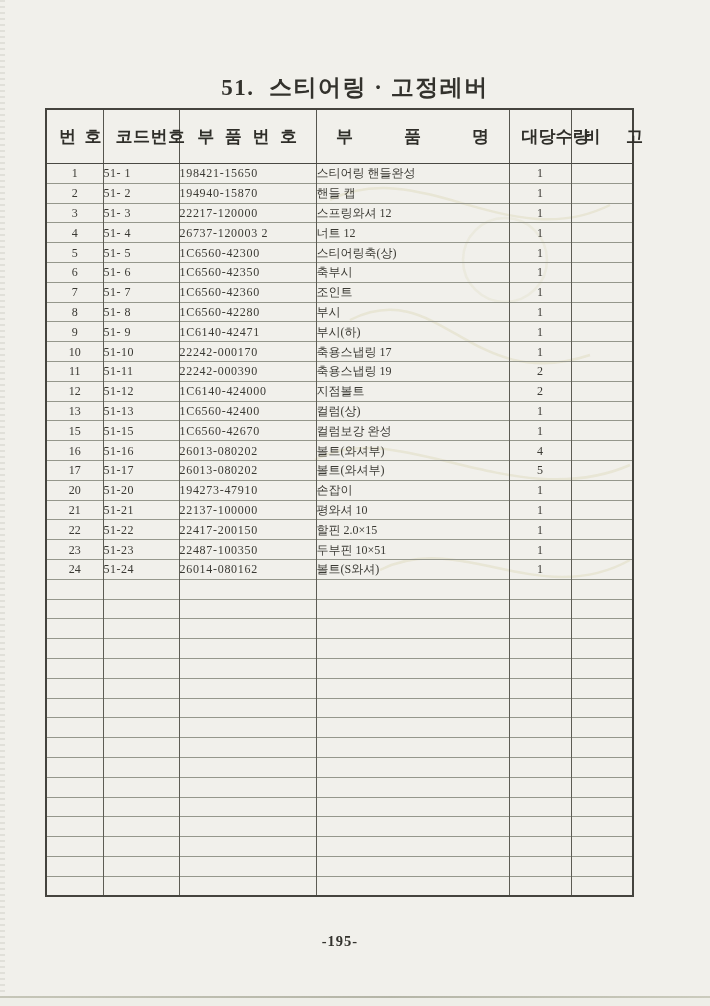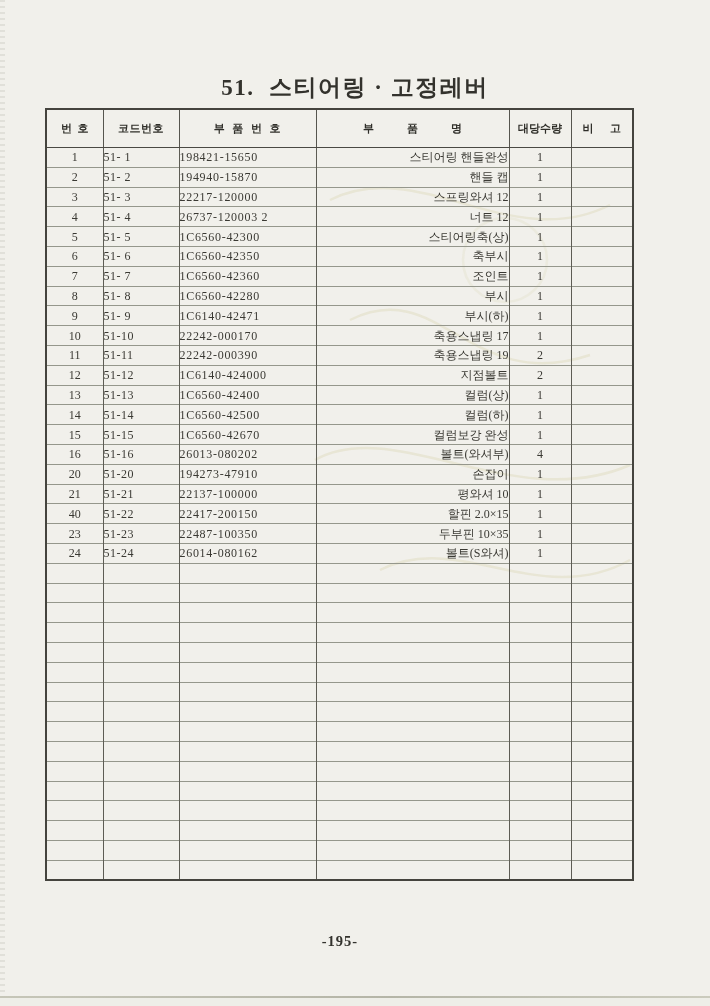--- a/index.html
+++ b/index.html
@@ -29,35 +29,35 @@
   }
   table.parts{
     position:absolute;left:45px;top:108px;width:587px;
     border-collapse:collapse;table-layout:fixed;
     border:2px solid #45443e;
     background:transparent;
   }
   table.parts th{
     border:1px solid #56554e;
     border-bottom:1.5px solid #4a4943;
-    height:29px;font-size:11px;font-weight:600;
-    text-align:center;padding:4px;white-space:pre;color:#2f2e29;
+    height:29px;font-size:17px;font-weight:600;
+    text-align:center;padding:12px;white-space:pre;color:#2f2e29;
   }
   table.parts td{
     border-left:1px solid #5d5c54;
     border-right:1px solid #5d5c54;
     border-top:1px solid #95978c;
     height:18.8px;font-size:12px;padding:0;white-space:pre;
     line-height:1;vertical-align:middle;color:#3a3933;
   }
   tbody tr{height:19.8px}
   .col-no{text-align:center}
   .col-code{text-align:left;letter-spacing:.5px}
   .col-part_no{text-align:left;padding-left:8px;letter-spacing:.7px}
-  .col-part_name{text-align:right;padding-left:8px}
+  .col-part_name{text-align:left;padding-left:8px}
   .col-qty{text-align:center}
   .col-remark{text-align:center}
   .page-number{
     position:absolute;top:933px;left:0;width:680px;
     text-align:center;font-size:14.5px;letter-spacing:1px;white-space:pre;font-weight:bold;
   }
 </style>
 </head>
 <body>
 
@@ -195,72 +195,72 @@
         </tr>
         <tr>
           <td class="col-no">13</td>
           <td class="col-code">51-13</td>
           <td class="col-part_no">1C6560-42400</td>
           <td class="col-part_name">컬럼(상)</td>
           <td class="col-qty">1</td>
           <td class="col-remark"></td>
         </tr>
         <tr>
-          <td class="col-no">14</td>
-          <td class="col-code">51-14</td>
-          <td class="col-part_no">1C6560-42500</td>
-          <td class="col-part_name">컬럼(하)</td>
-          <td class="col-qty">1</td>
-          <td class="col-remark"></td>
-        </tr>
-        <tr>
           <td class="col-no">15</td>
           <td class="col-code">51-15</td>
           <td class="col-part_no">1C6560-42670</td>
           <td class="col-part_name">컬럼보강 완성</td>
           <td class="col-qty">1</td>
           <td class="col-remark"></td>
         </tr>
         <tr>
           <td class="col-no">16</td>
           <td class="col-code">51-16</td>
           <td class="col-part_no">26013-080202</td>
           <td class="col-part_name">볼트(와셔부)</td>
           <td class="col-qty">4</td>
           <td class="col-remark"></td>
         </tr>
         <tr>
+          <td class="col-no">17</td>
+          <td class="col-code">51-17</td>
+          <td class="col-part_no">26013-080202</td>
+          <td class="col-part_name">볼트(와셔부)</td>
+          <td class="col-qty">5</td>
+          <td class="col-remark"></td>
+        </tr>
+        <tr>
           <td class="col-no">20</td>
           <td class="col-code">51-20</td>
           <td class="col-part_no">194273-47910</td>
           <td class="col-part_name">손잡이</td>
           <td class="col-qty">1</td>
           <td class="col-remark"></td>
         </tr>
         <tr>
           <td class="col-no">21</td>
           <td class="col-code">51-21</td>
           <td class="col-part_no">22137-100000</td>
           <td class="col-part_name">평와셔 10</td>
           <td class="col-qty">1</td>
           <td class="col-remark"></td>
         </tr>
         <tr>
-          <td class="col-no">40</td>
+          <td class="col-no">22</td>
           <td class="col-code">51-22</td>
           <td class="col-part_no">22417-200150</td>
           <td class="col-part_name">할핀 2.0×15</td>
           <td class="col-qty">1</td>
           <td class="col-remark"></td>
         </tr>
         <tr>
           <td class="col-no">23</td>
           <td class="col-code">51-23</td>
           <td class="col-part_no">22487-100350</td>
-          <td class="col-part_name">두부핀 10×35</td>
+          <td class="col-part_name">두부핀 10×51</td>
           <td class="col-qty">1</td>
           <td class="col-remark"></td>
         </tr>
         <tr>
           <td class="col-no">24</td>
           <td class="col-code">51-24</td>
           <td class="col-part_no">26014-080162</td>
           <td class="col-part_name">볼트(S와셔)</td>
           <td class="col-qty">1</td>
           <td class="col-remark"></td>

